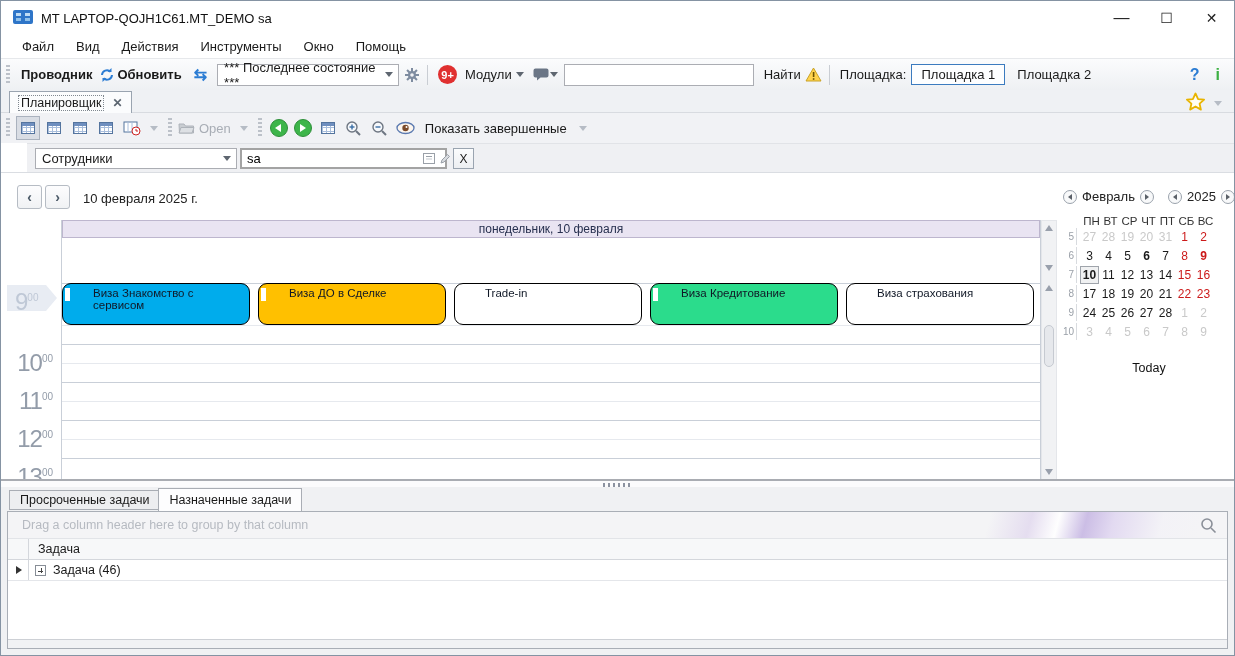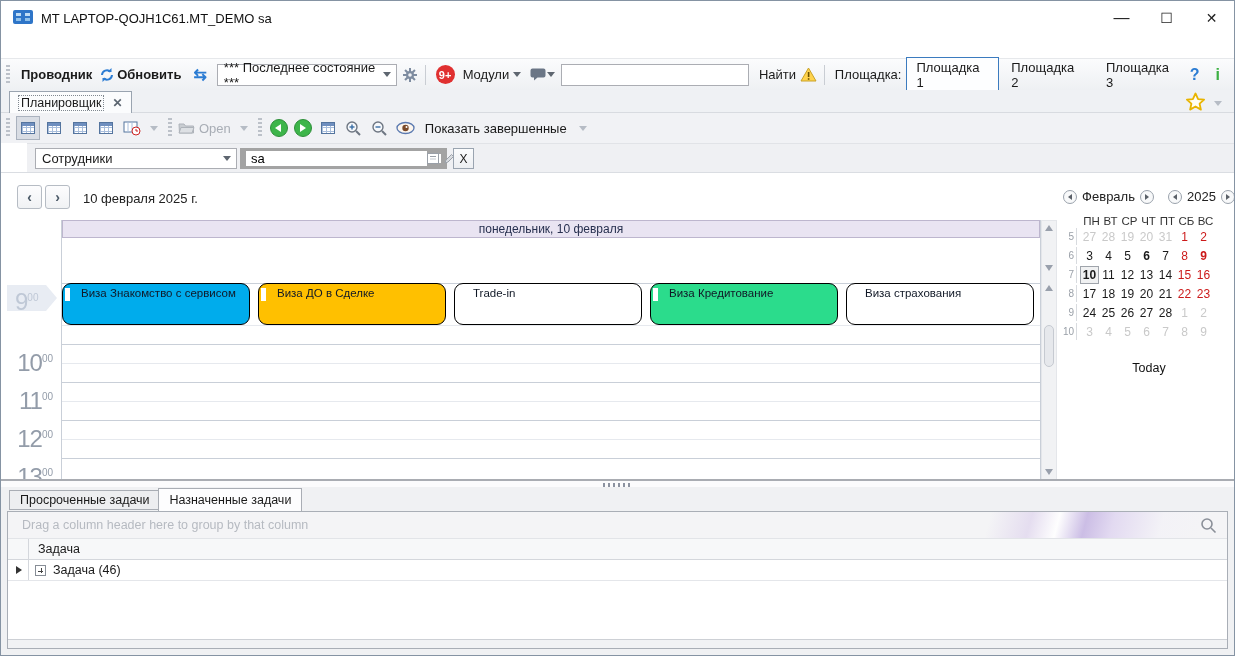--- a/index.html
+++ b/index.html
@@ -80,21 +80,21 @@
   .tri-right { width:0; height:0; border-top:4px solid transparent; border-bottom:4px solid transparent;
                border-left:6px solid #fff; margin-left:1px; }
 
   
   .filterrow { position:absolute; left:0; top:142px; width:100%; height:29px; background:#EFF0F3;
                border-top:1px solid #E1E3E7; display:flex; align-items:center;margin-left:26px; }
   .combo { position:absolute; left:8px; top:4px; width:202px; height:21px; background:#fff;
            border:1px solid #ABADB3; display:flex; align-items:center; padding-left:6px; font-size:13px; }
   .combo .caret { margin-left:auto; margin-right:5px; }
   .filter-input-wrap { position:absolute; left:213px; top:4px; width:207px; height:21px; background:#fff;
-           border:6px solid #a3a3a3; display:flex; align-items:center; }
+           border:2px solid #a3a3a3; display:flex; align-items:center; }
   .filter-input { border:none; outline:none; flex:1; font-size:13px; padding-left:5px;
                   font-family:"Liberation Sans",sans-serif; }
   .input-icons { display:flex; align-items:center; gap:4px; padding-right:4px; }
   .clear-btn { position:absolute; left:426px; top:4px; width:21px; height:21px;
                border:1px solid #9AA4B0; background:linear-gradient(#FBFCFD,#EDEFF2);
                display:flex; align-items:center; justify-content:center; font-size:12px; }
 
   
   .content { position:absolute; left:0; top:171px; width:100%; height:307px; background:#fff;
              border-top:1px solid #DADDE2; }
@@ -108,21 +108,21 @@
   .day-header { height:18px; background:#E9E4F2; border:1px solid #BDB6CE; display:flex;
                 align-items:center; justify-content:center; font-size:12px; color:#27304F; }
   .allday { height:46px; background:#fff; border-bottom:1px solid #C9CFD8; }
   .apptrow { position:relative; height:42px; border-bottom:1px solid #E6E9EE; background:#fff; }
   .halfrow { height:19px; background:#fff; }
   .halfrow.hline { border-bottom:1px solid #C9CFD8; }
   .halfrow.mline { border-bottom:1px solid #E6E9EE; }
   .halfrow.last { height:18px; border-bottom:none; }
 
   .appt { position:absolute; top:-1px; height:42px; width:188px; border:1.6px solid #000;
-          border-radius:9px; padding:3px 6px 0 18px; font-size:11.5px; color:#101826; overflow:hidden; }
+          border-radius:9px; padding:3px 6px 0 30px; font-size:11.5px; color:#101826; overflow:hidden; }
   .appt::before { content:''; position:absolute; left:2px; top:4px; width:5px; height:13px; background:#fff; }
 
   .time-gutter { position:absolute; left:0; top:0; width:60px; height:307px; }
   .hour-label { position:absolute; right:8px; color:#939CA9; font-size:24px; line-height:24px;
                 letter-spacing:-1px; }
   .hour-label sup { font-size:10px; letter-spacing:0; vertical-align:super; }
   .hour-pennant { position:absolute; left:6px; width:50px; height:26px; background:#E8ECF3;
                   clip-path:polygon(0 0,78% 0,100% 50%,78% 100%,0 100%); color:#BFC8D6;
                   font-size:24px; line-height:26px; text-align:left; padding-left:8px; letter-spacing:-1px; }
   .hour-pennant sup { font-size:10px; letter-spacing:0; }
@@ -209,20 +209,28 @@
       </svg>
     </span>
     <span class="title-text">MT LAPTOP-QOJH1C61.MT_DEMO sa</span>
     <div class="win-controls">
       <div class="win-btn min">—</div>
       <div class="win-btn">☐</div>
       <div class="win-btn">✕</div>
     </div>
   </div>
 
+  <div class="menubar">
+      <span class="menu-item">Файл</span>
+      <span class="menu-item">Вид</span>
+      <span class="menu-item">Действия</span>
+      <span class="menu-item">Инструменты</span>
+      <span class="menu-item">Окно</span>
+      <span class="menu-item">Помощь</span>
+    </div>
 
   <div class="toolbar">
     <div class="grip"></div>
     <span class="bold-label">Проводник</span>
     <span class="icon16">
       <svg width="16" height="16" viewBox="0 0 16 16">
         <path d="M3 8 a5 5 0 0 1 8.5 -3.3" fill="none" stroke="#2B7CD3" stroke-width="2"></path>
         <path d="M13 8 a5 5 0 0 1 -8.5 3.3" fill="none" stroke="#2B7CD3" stroke-width="2"></path>
         <path d="M12.5 1 l0 4 -4 0 z" fill="#2B7CD3"></path>
           <path d="M3.5 15 l0 -4 4 0 z" fill="#2B7CD3"></path>
@@ -263,21 +271,20 @@
           <path d="M8.5 1 L16 14 L1 14 Z" fill="#FFD34D" stroke="#C9A227"></path>
         <rect x="7.8" y="5" width="1.6" height="5" fill="#6B5200"></rect>
           <rect x="7.8" y="11.2" width="1.6" height="1.6" fill="#6B5200"></rect>
       </svg>
     </span>
     <div class="tb-sep"></div>
     <span class="tb-text">Площадка:</span>
     <div class="site-group">
         <div class="site-btn active">Площадка 1</div>
         <div class="site-btn">Площадка 2</div>
-        <div class="site-btn">Площадка 3</div>
       </div>
     <div class="help-group">
       <span class="help-q">?</span>
       <span class="help-i">i</span>
     </div>
   </div>
 
   <div class="tabrow">
     <div class="doc-tab">
       <span class="tab-label">Планировщик</span>

